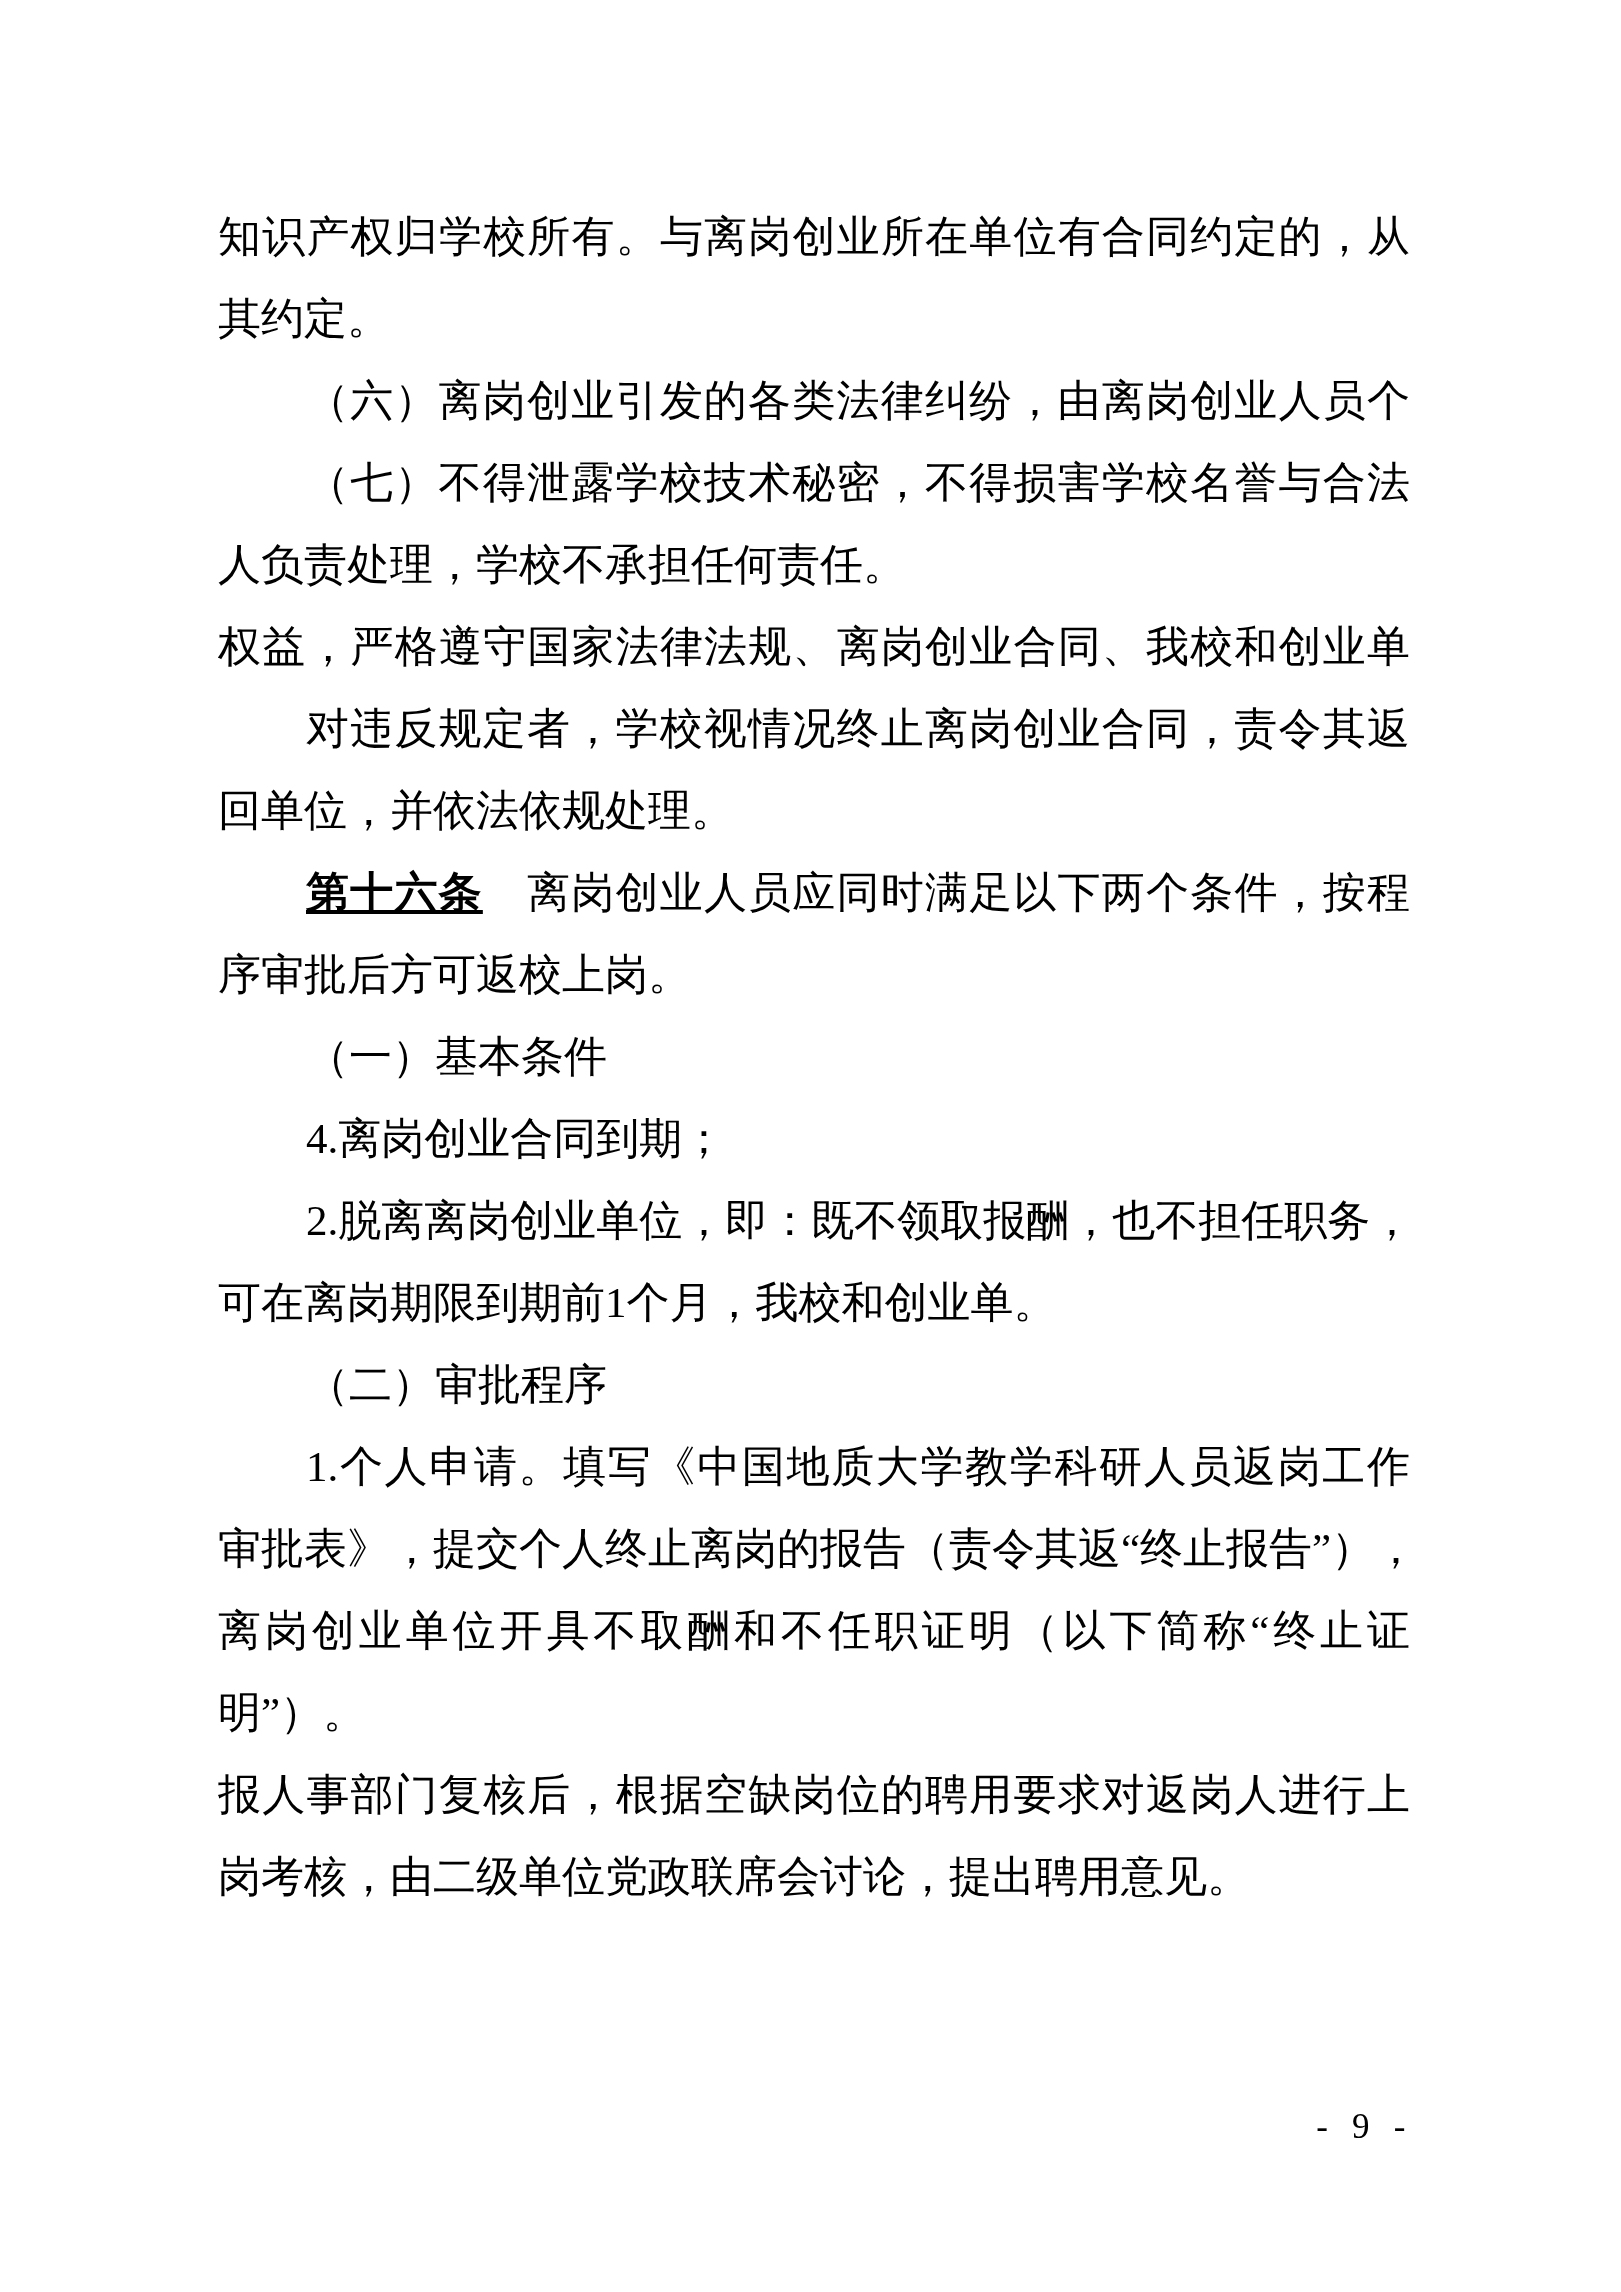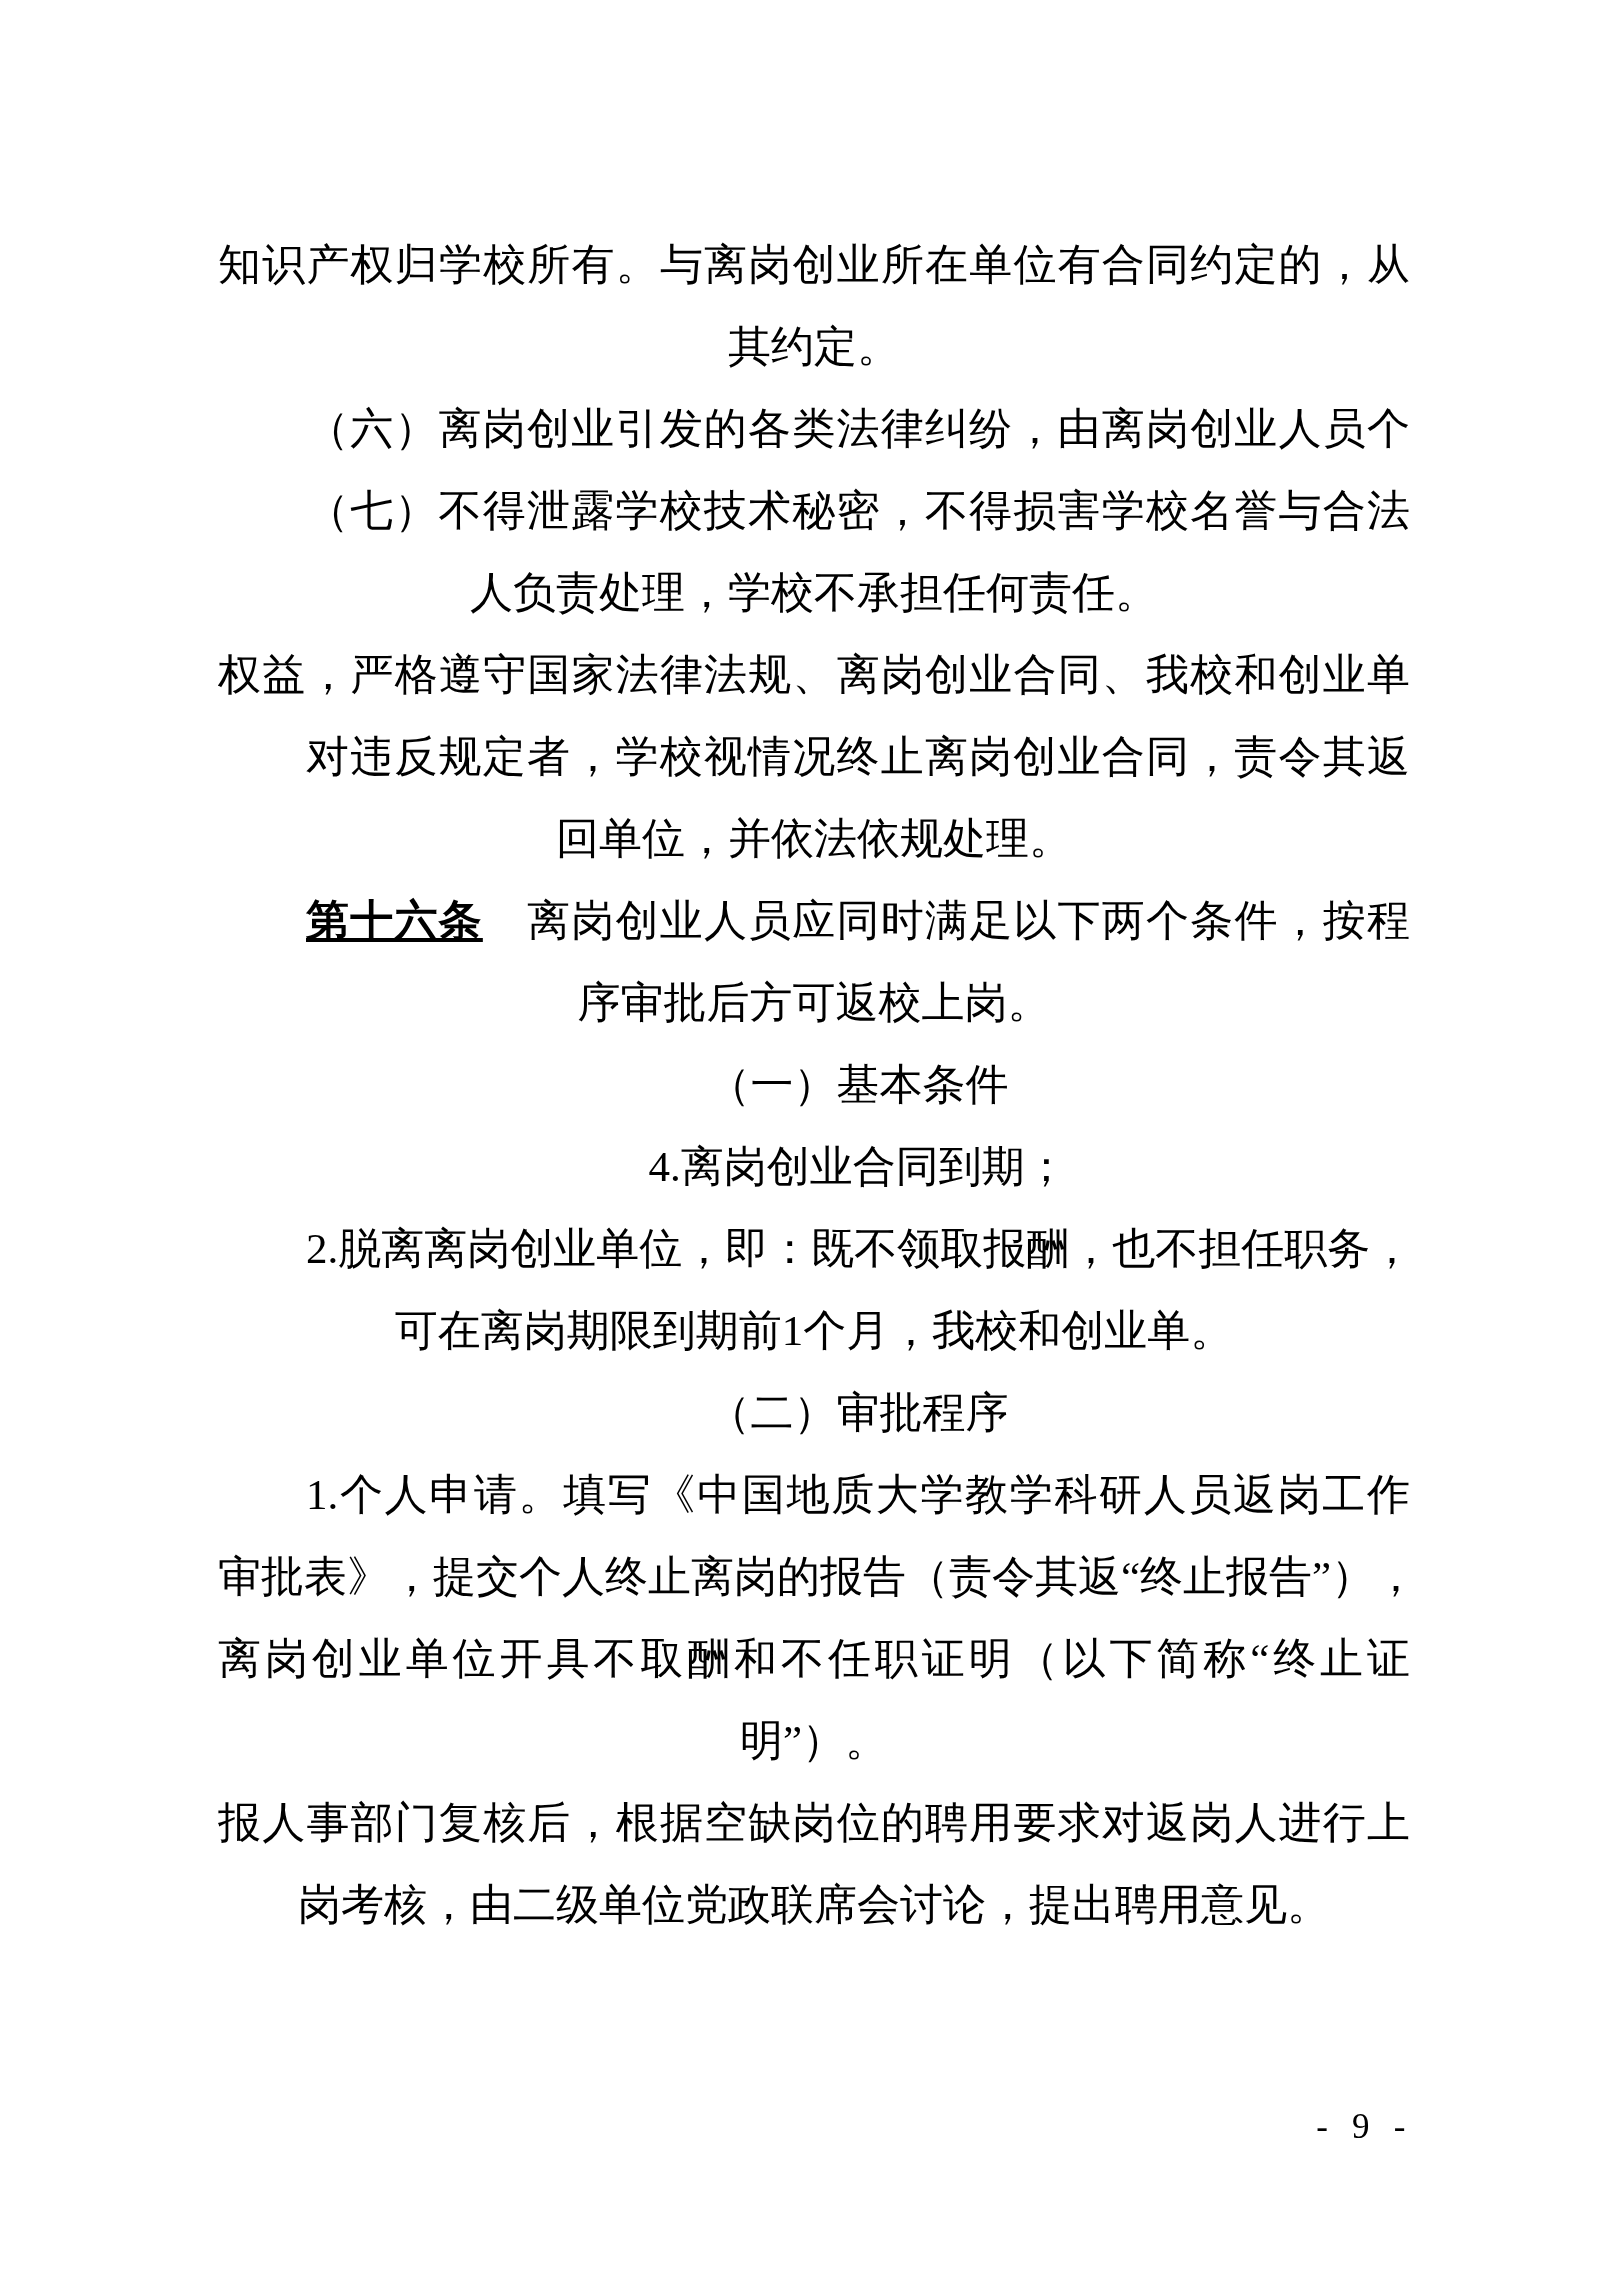--- a/index.html
+++ b/index.html
@@ -12,29 +12,29 @@
     width: 1621px;
     height: 2293px;
     background: #ffffff;
     overflow: hidden;
     font-family: "Liberation Serif", "DejaVu Serif", serif;
     color: #000000;
   }
   .doc-body {
     position: absolute;
     left: 218px;
-    top: 224px;
+    top: 196px;
     width: 1192px;
   }
   .line {
     height: 82px;
     line-height: 82px;
     font-size: 43px;
     white-space: nowrap;
-    text-align: center;
+    text-align: left;
     overflow: visible;
   }
   .line.just {
     text-align: justify;
     text-align-last: justify;
     text-justify: inter-character;
   }
   .line.ind {
     text-indent: 88px;
   }

